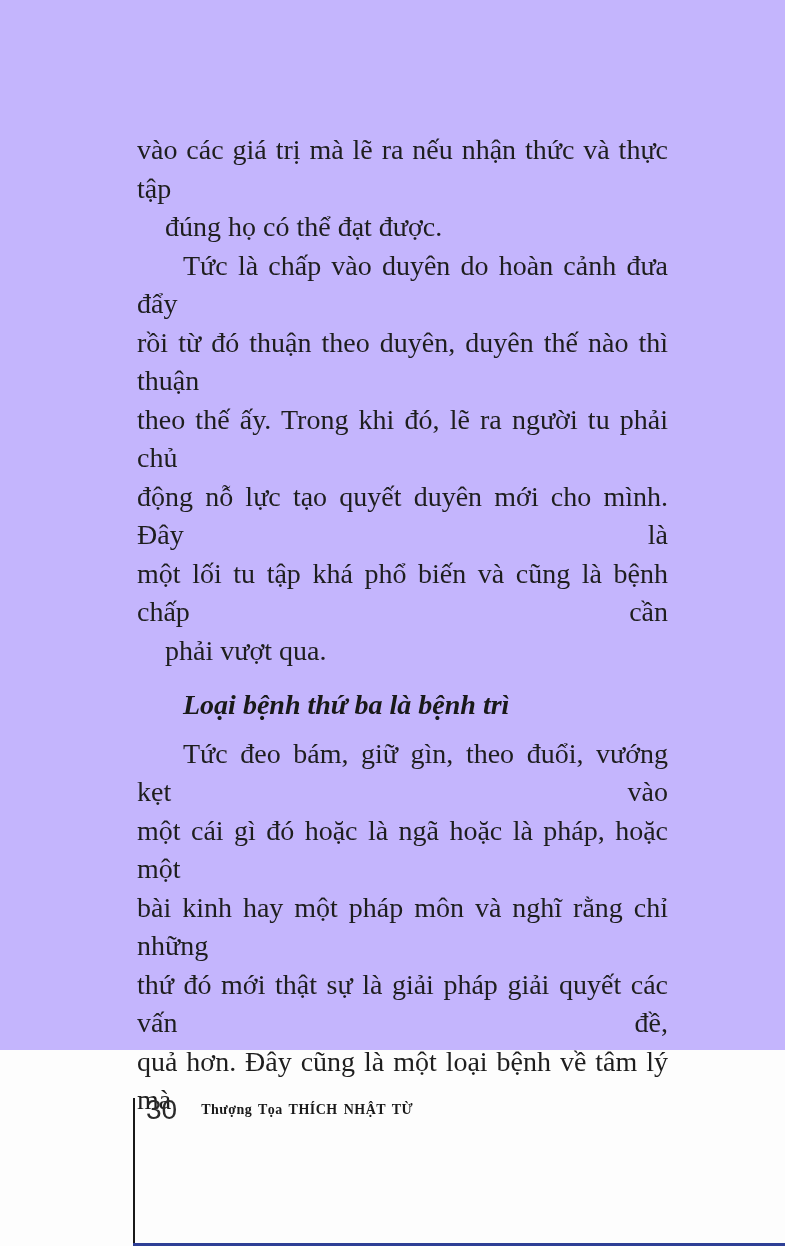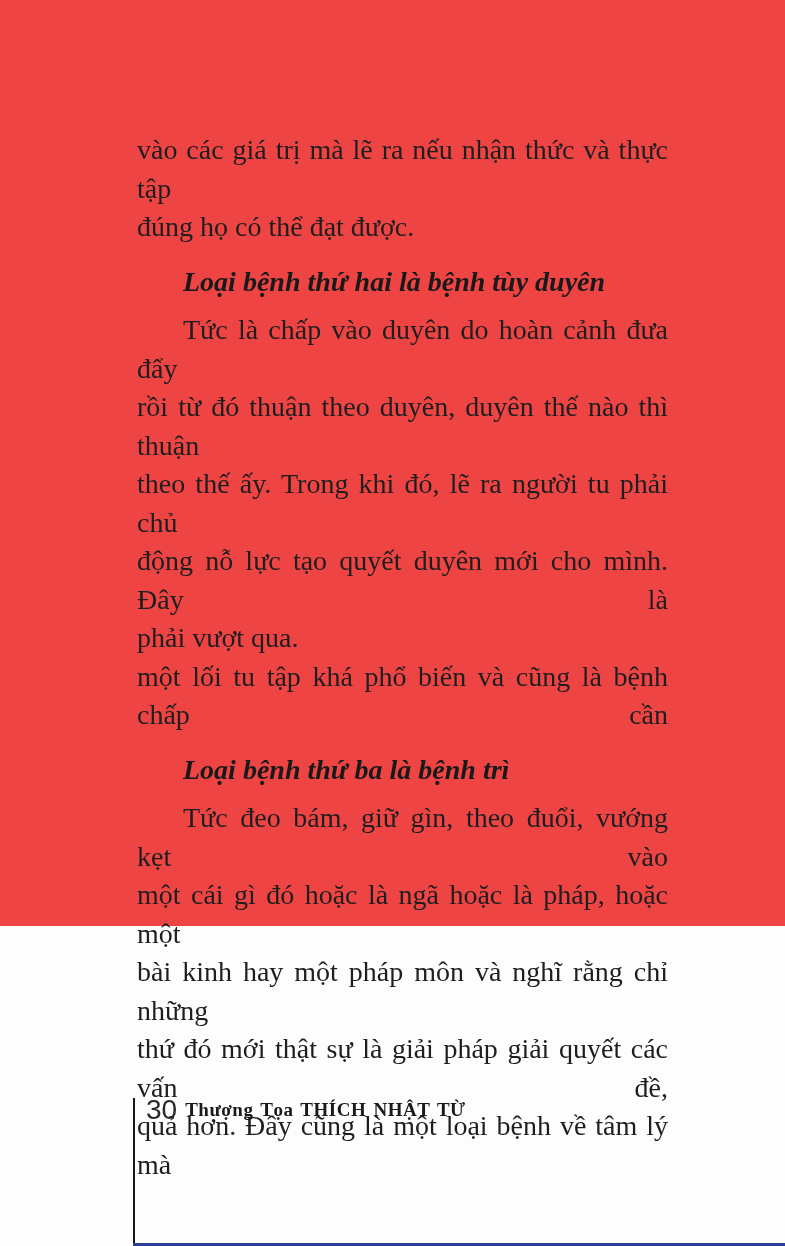--- a/index.html
+++ b/index.html
@@ -6,40 +6,41 @@
   html, body { width: 785px; height: 1246px; }
   body {
     background: #fdfdfd;
     font-family: "Liberation Serif", serif;
     position: relative;
     overflow: hidden;
   }
   .page {
     position: absolute;
     left: 0; top: 0;
-    width: 785px; height: 926px;
-    background: #ef4444;
+    width: 785px; height: 1050px;
+    background: #c4b5fd;
   }
   .text-column {
     position: absolute;
     left: 137px;
     top: 131px;
     width: 531px;
     color: #1e1e1e;
   }
   .body-line {
     font-size: 28px;
     line-height: 38.5px;
     text-align: justify;
     text-align-last: justify;
     white-space: normal;
     color: #1e1e1e;
   }
   .body-line.last-line {
     text-align-last: left;
+    margin-left: 28px;
   }
   .body-line.first-line {
     text-indent: 46px;
     font-family: Liberation Serif, serif;
   }
   .section-heading {
     font-size: 28px;
     line-height: 38.5px;
     font-style: italic;
     font-weight: bold;
@@ -72,42 +73,41 @@
     align-items: center;
   }
   .page-number {
     font-family: "Liberation Sans", sans-serif;
     font-size: 28px;
     color: #2a2a2a;
   }
   .running-head {
     font-family: "Liberation Serif", serif;
     font-weight: bold;
-    font-size: 19px;
+    font-size: 14px;
     letter-spacing: 0.5px;
     word-spacing: 2px;
-    margin-left: 8px;
+    margin-left: 24px;
     color: #191919;
   }
 </style>
 </head>
 <body>
 
 <div class="page">
 
   <div class="text-column" id="text-column">
       <div class="body-line">vào các giá trị mà lẽ ra nếu nhận thức và thực tập</div>
       <div class="body-line last-line">đúng họ có thể đạt được.</div>
-      <div class="section-heading">Loại bệnh thứ hai là bệnh tùy duyên</div>
       <div class="body-line first-line">Tức là chấp vào duyên do hoàn cảnh đưa đẩy</div>
       <div class="body-line">rồi từ đó thuận theo duyên, duyên thế nào thì thuận</div>
       <div class="body-line">theo thế ấy. Trong khi đó, lẽ ra người tu phải chủ</div>
       <div class="body-line">động nỗ lực tạo quyết duyên mới cho mình. Đây là</div>
+      <div class="body-line">một lối tu tập khá phổ biến và cũng là bệnh chấp cần</div>
       <div class="body-line last-line">phải vượt qua.</div>
-      <div class="body-line">một lối tu tập khá phổ biến và cũng là bệnh chấp cần</div>
       <div class="section-heading">Loại bệnh thứ ba là bệnh trì</div>
       <div class="body-line first-line">Tức đeo bám, giữ gìn, theo đuổi, vướng kẹt vào</div>
       <div class="body-line">một cái gì đó hoặc là ngã hoặc là pháp, hoặc một</div>
       <div class="body-line">bài kinh hay một pháp môn và nghĩ rằng chỉ những</div>
       <div class="body-line">thứ đó mới thật sự là giải pháp giải quyết các vấn đề,</div>
       <div class="body-line">quả hơn. Đây cũng là một loại bệnh về tâm lý mà</div>
     </div>
 
   <div class="vertical-rule"></div>
 

